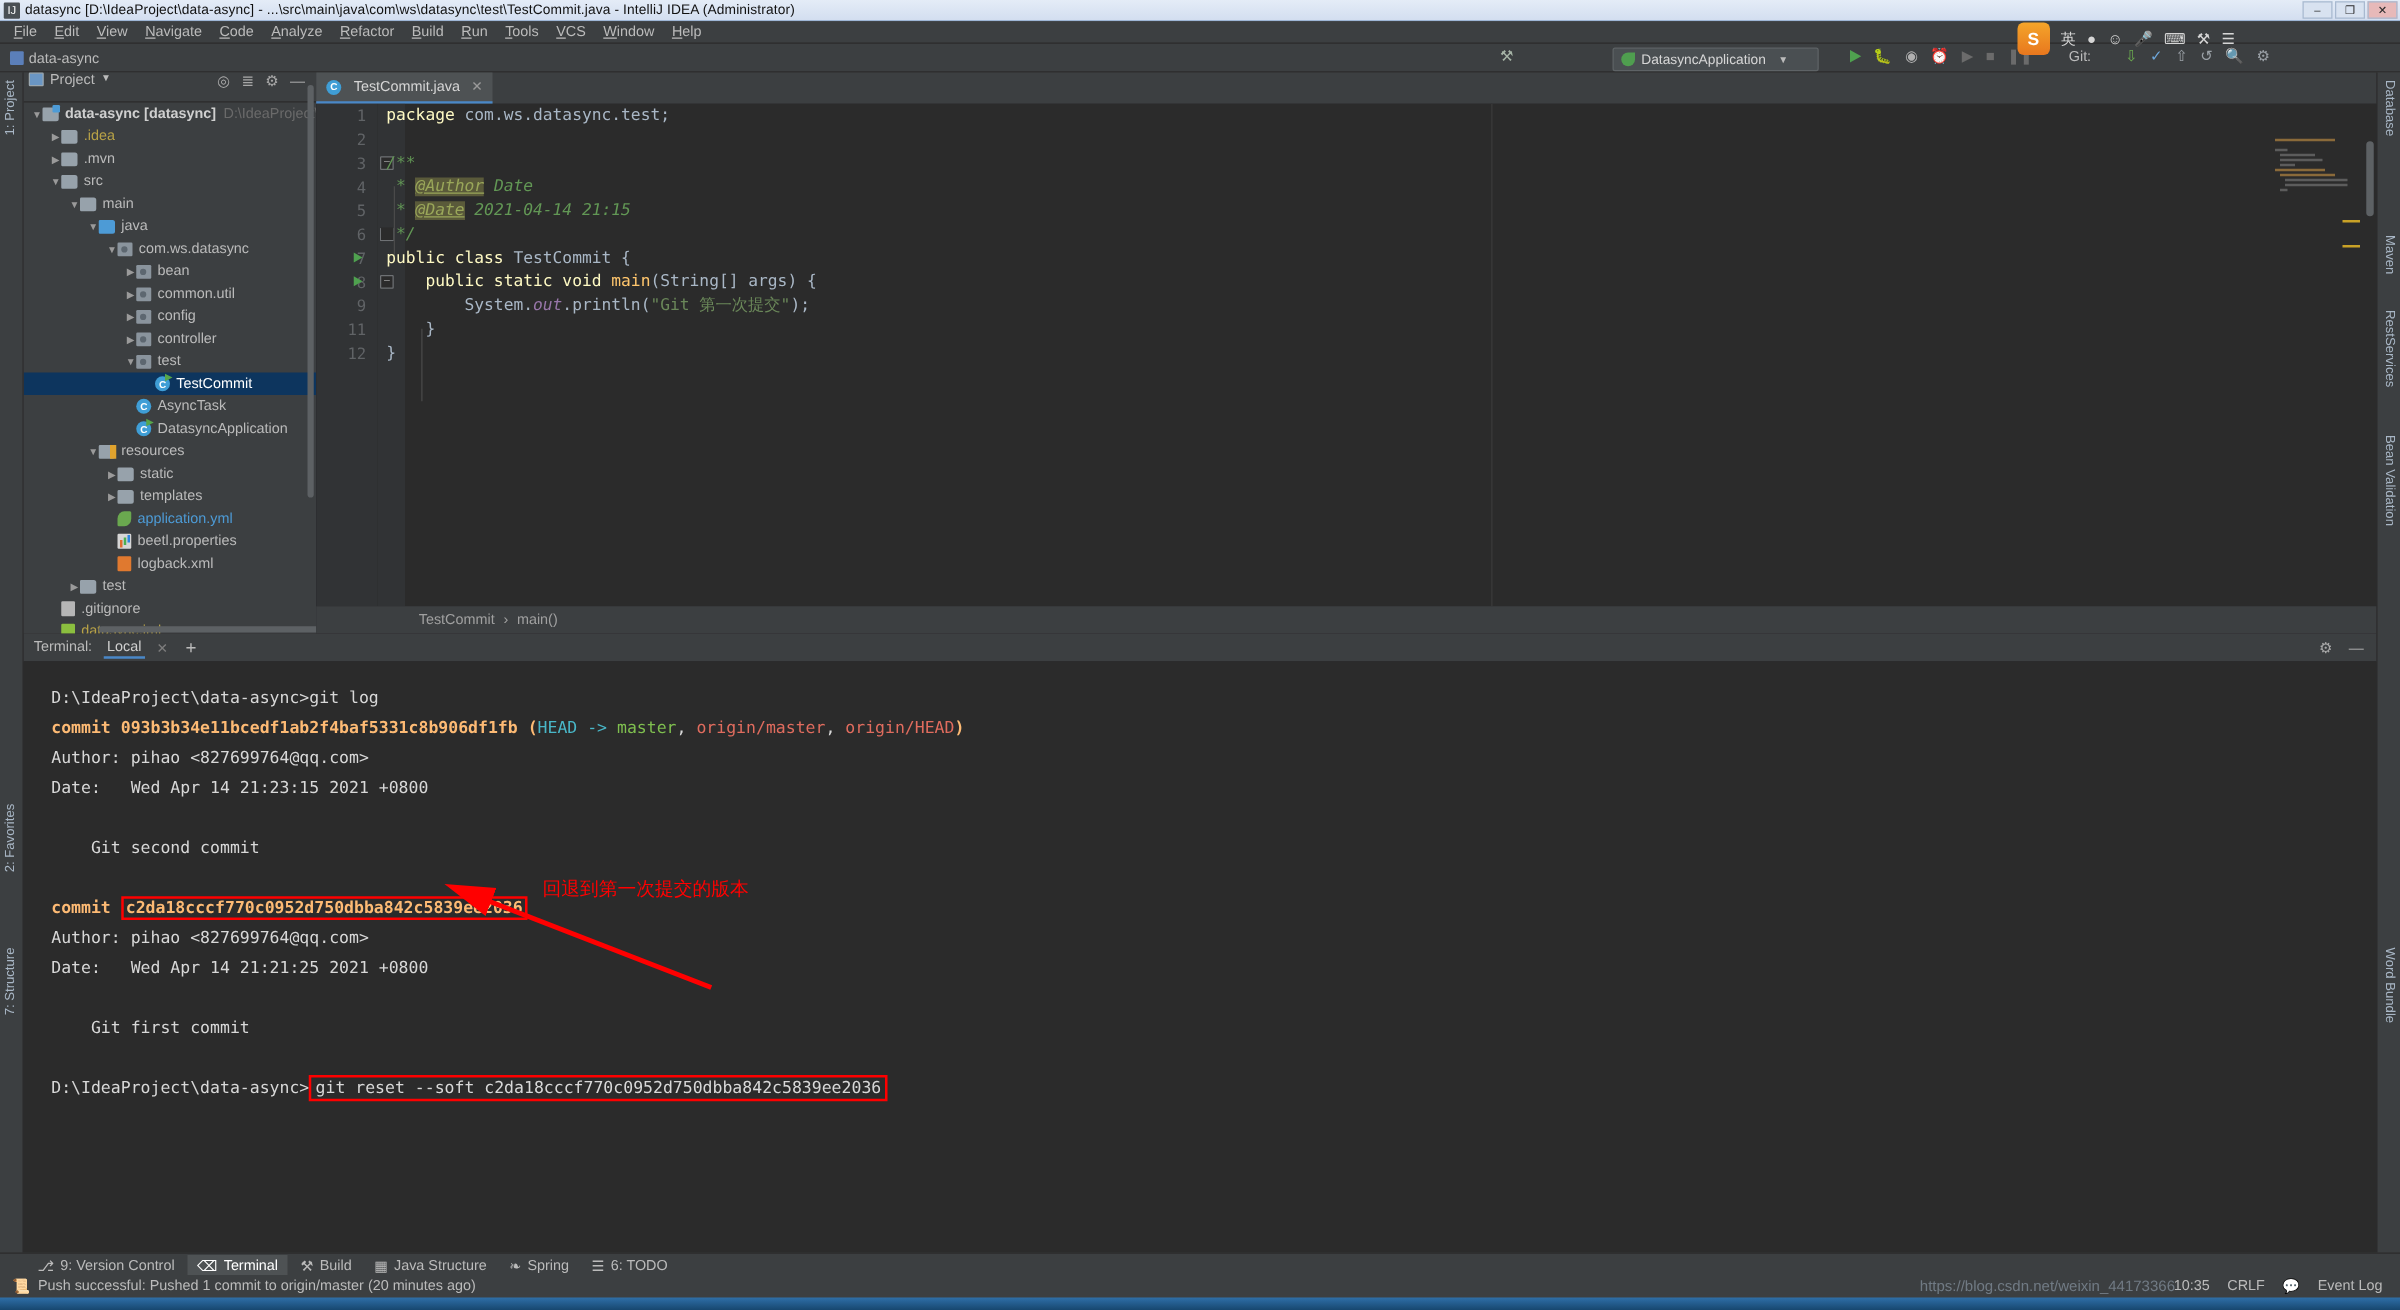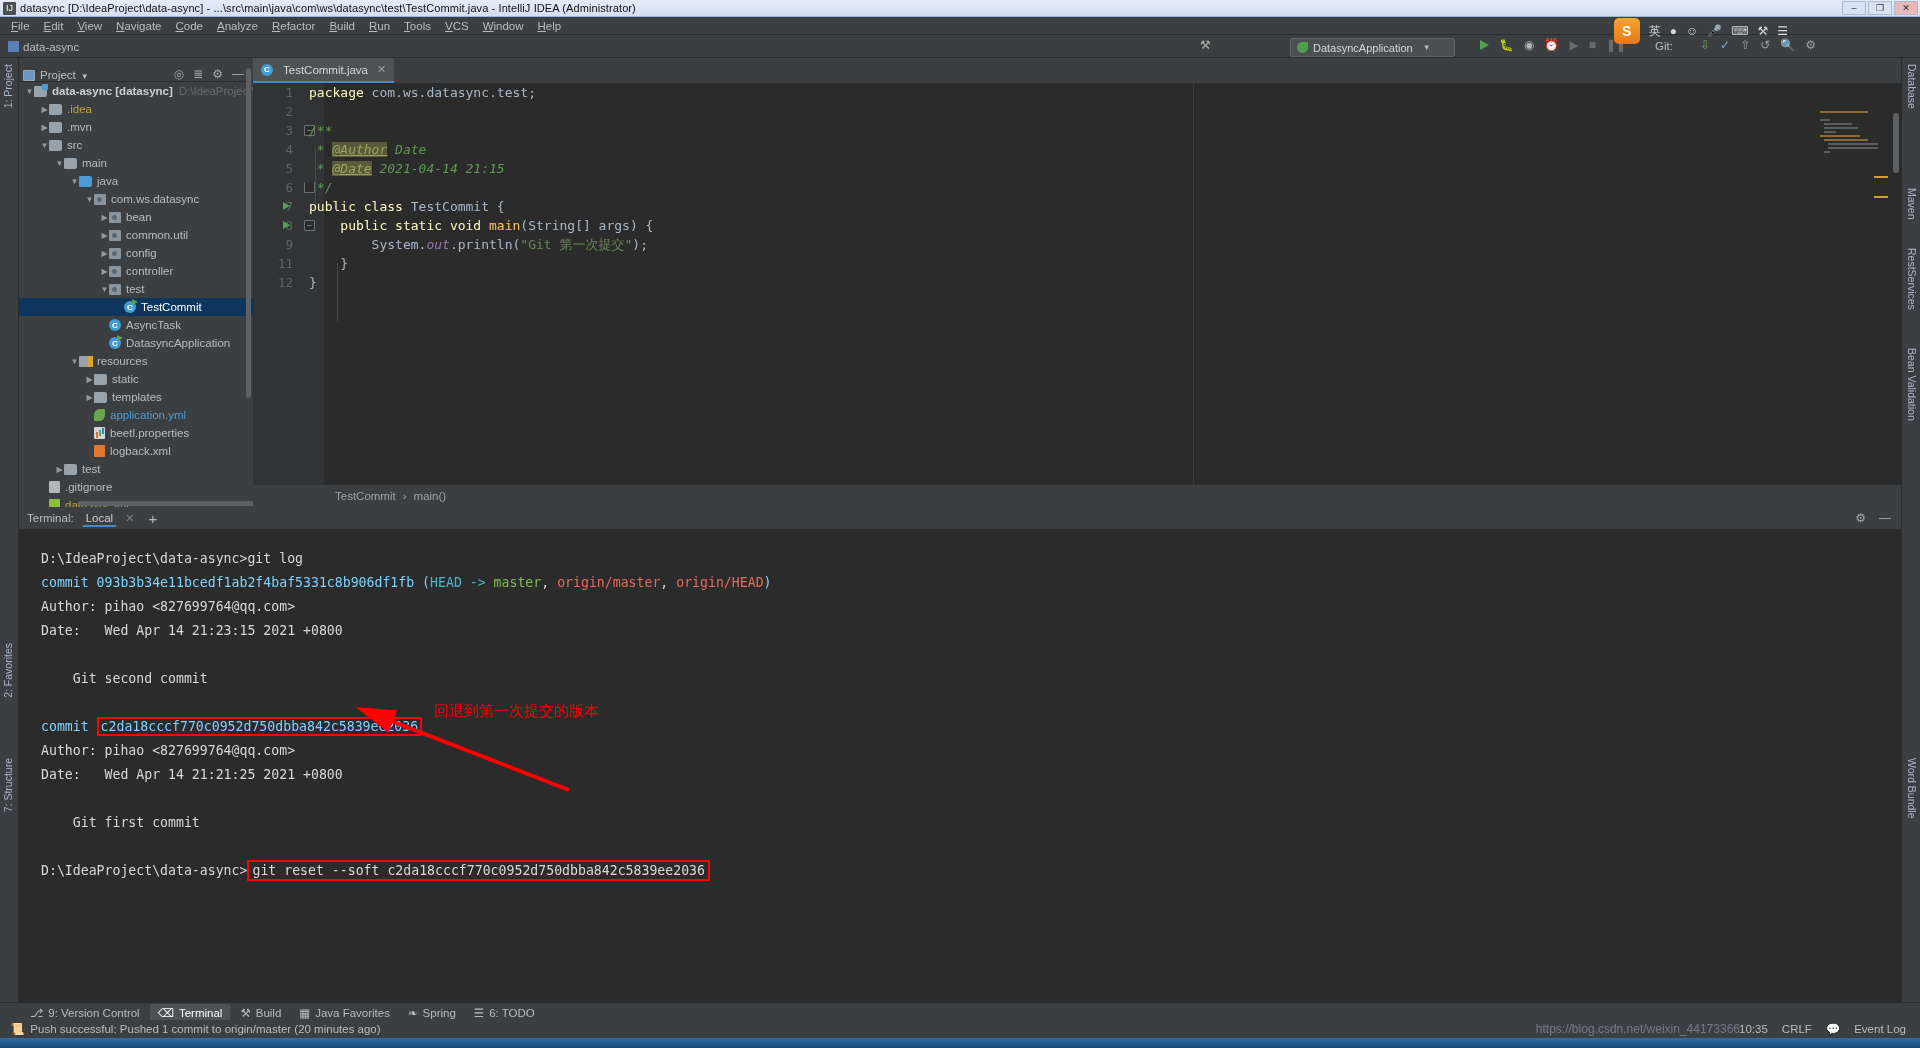--- a/index.html
+++ b/index.html
@@ -47,21 +47,21 @@
     font-size:10.5px; color:#a9b7c6; white-space:nowrap; }
 
   
   .rightstrip{ position:absolute; right:0; top:58px; width:19px; height:950px; background:#3c3f41;
     border-left:1px solid #2b2b2b;}
   .vtabR{ position:absolute; right:2px; writing-mode:vertical-rl;
     font-size:10.5px; color:#a9b7c6; white-space:nowrap;}
 
   
   .projpanel{ position:absolute; left:19px; top:58px; width:234px; height:449px; background:#3c3f41;}
-  .proj-head{ height:24px; display:flex; align-items:flex-end; padding:0 4px; color:#bbb; font-size:11.5px;
+  .proj-head{ height:24px; display:flex; align-items:flex-start; padding:0 4px; color:#bbb; font-size:11.5px;
     border-bottom:1px solid #2b2b2b;}
   .proj-head .pico{width:12px;height:11px;border:1.5px solid #9aa7b0;background:#6a96c4;margin-right:5px;border-radius:1px;}
   .chev{ margin-left:5px; font-size:8px; color:#bbb;}
   .proj-head .acts{ margin-left:auto; display:flex; gap:9px; color:#a8a8a8; font-size:12px; padding-right:5px;}
   .tree{ position:absolute; top:24px; left:0; right:0; bottom:0; overflow:hidden; font-size:11.5px;}
   .trow{ height:18px; display:flex; align-items:center; white-space:nowrap; color:#bbbbbb;}
   .trow.sel{ background:#0d355e; color:#ffffff;}
   .arr{ width:9px; font-size:8px; color:#9a9a9a; text-align:center; flex:none;}
   .arr.none{ visibility:hidden;}
   .fld{ width:13px;height:11px; flex:none; margin-right:5px; background:#97a2ab; border-radius:1px 2px 2px 1px;
@@ -132,21 +132,21 @@
     font-size:11.5px; color:#bbb; gap:9px;}
   .termhead .lbl{ color:#bbbbbb; }
   .termhead .loc{ color:#d0d0d0; border-bottom:2px solid #4a88c7; padding:2px 3px 1px 3px;}
   .termhead .xs{ color:#7d7d7d; font-size:11px;}
   .termhead .plus{ color:#bbbbbb; font-size:15px; margin-left:5px;}
   .termhead .acts{ margin-left:auto; display:flex; gap:13px; padding-right:10px; color:#a8a8a8; font-size:12px;}
   .termbody{ position:absolute; top:22px; left:0; right:0; bottom:0; background:#2b2b2b;
     font-family:"DejaVu Sans Mono", monospace; font-size:13.2px; line-height:24px;
     padding:18px 0 0 22px; color:#e0e0e0; white-space:pre;}
   .tline{ height:24px; white-space:pre;}
-  .c-white{color:#d8d8d8;} .c-yellow{color:#7dd3fc;} .c-cyan{color:#49b7c8;}
+  .c-white{color:#d8d8d8;} .c-yellow{color:#fdba74;font-weight:bold;} .c-cyan{color:#49b7c8;}
   .c-green{color:#7fbf4f;} .c-red{color:#e06c5e;}
   .redbox{ border:2px solid #ff0000; padding:0 2px; }
   .annot{ position:absolute; color:#ff0000; font-size:15px; font-family:"DejaVu Sans", sans-serif;
      white-space:nowrap;}
 
   
   .bottombar{ position:absolute; left:0; bottom:26px; width:1920px; height:20px; background:#3c3f41;
     display:flex; align-items:center; font-size:11.5px; color:#bbbbbb; padding-left:22px; gap:2px;
     border-top:1px solid #2b2b2b;}
   .bb{ padding:2px 8px; display:flex; align-items:center; gap:5px;}
@@ -495,21 +495,21 @@
     <div class="bb active">
       <span>⌫</span>
       <span>Terminal</span>
     </div>
     <div class="bb">
       <span>⚒</span>
       <span>Build</span>
     </div>
     <div class="bb">
       <span>▦</span>
-      <span>Java Favorites</span>
+      <span>Java Structure</span>
     </div>
     <div class="bb">
       <span>❧</span>
       <span>Spring</span>
     </div>
     <div class="bb">
       <span>☰</span>
       <span>6: TODO</span>
     </div>
   </div>

